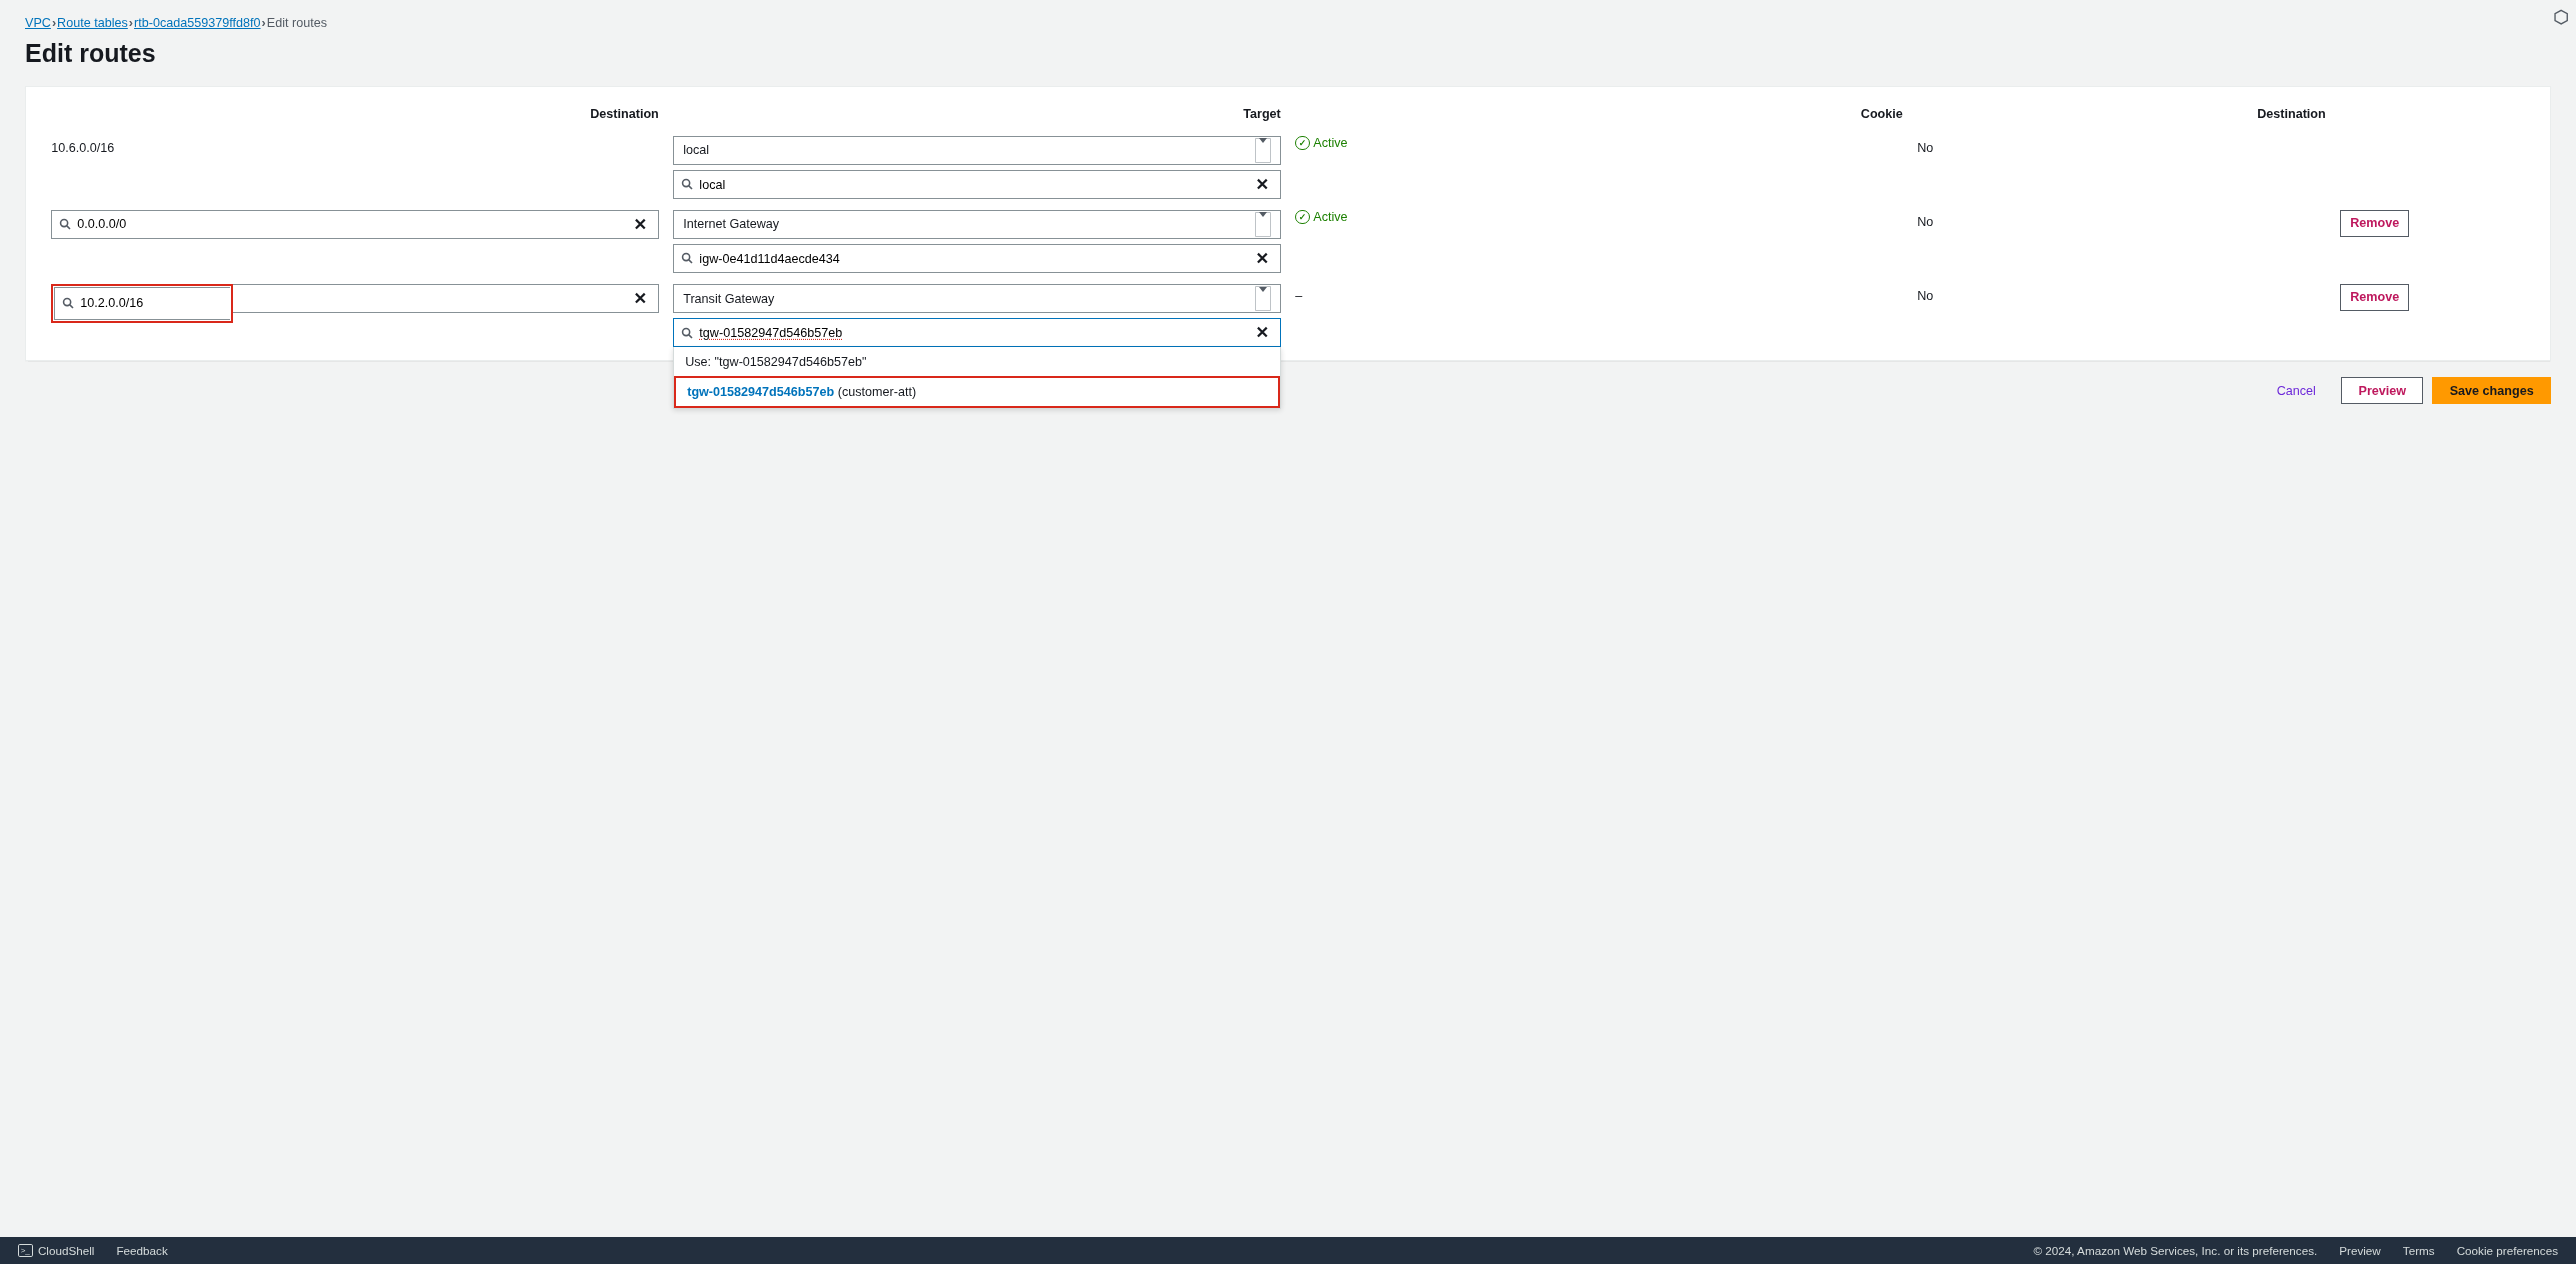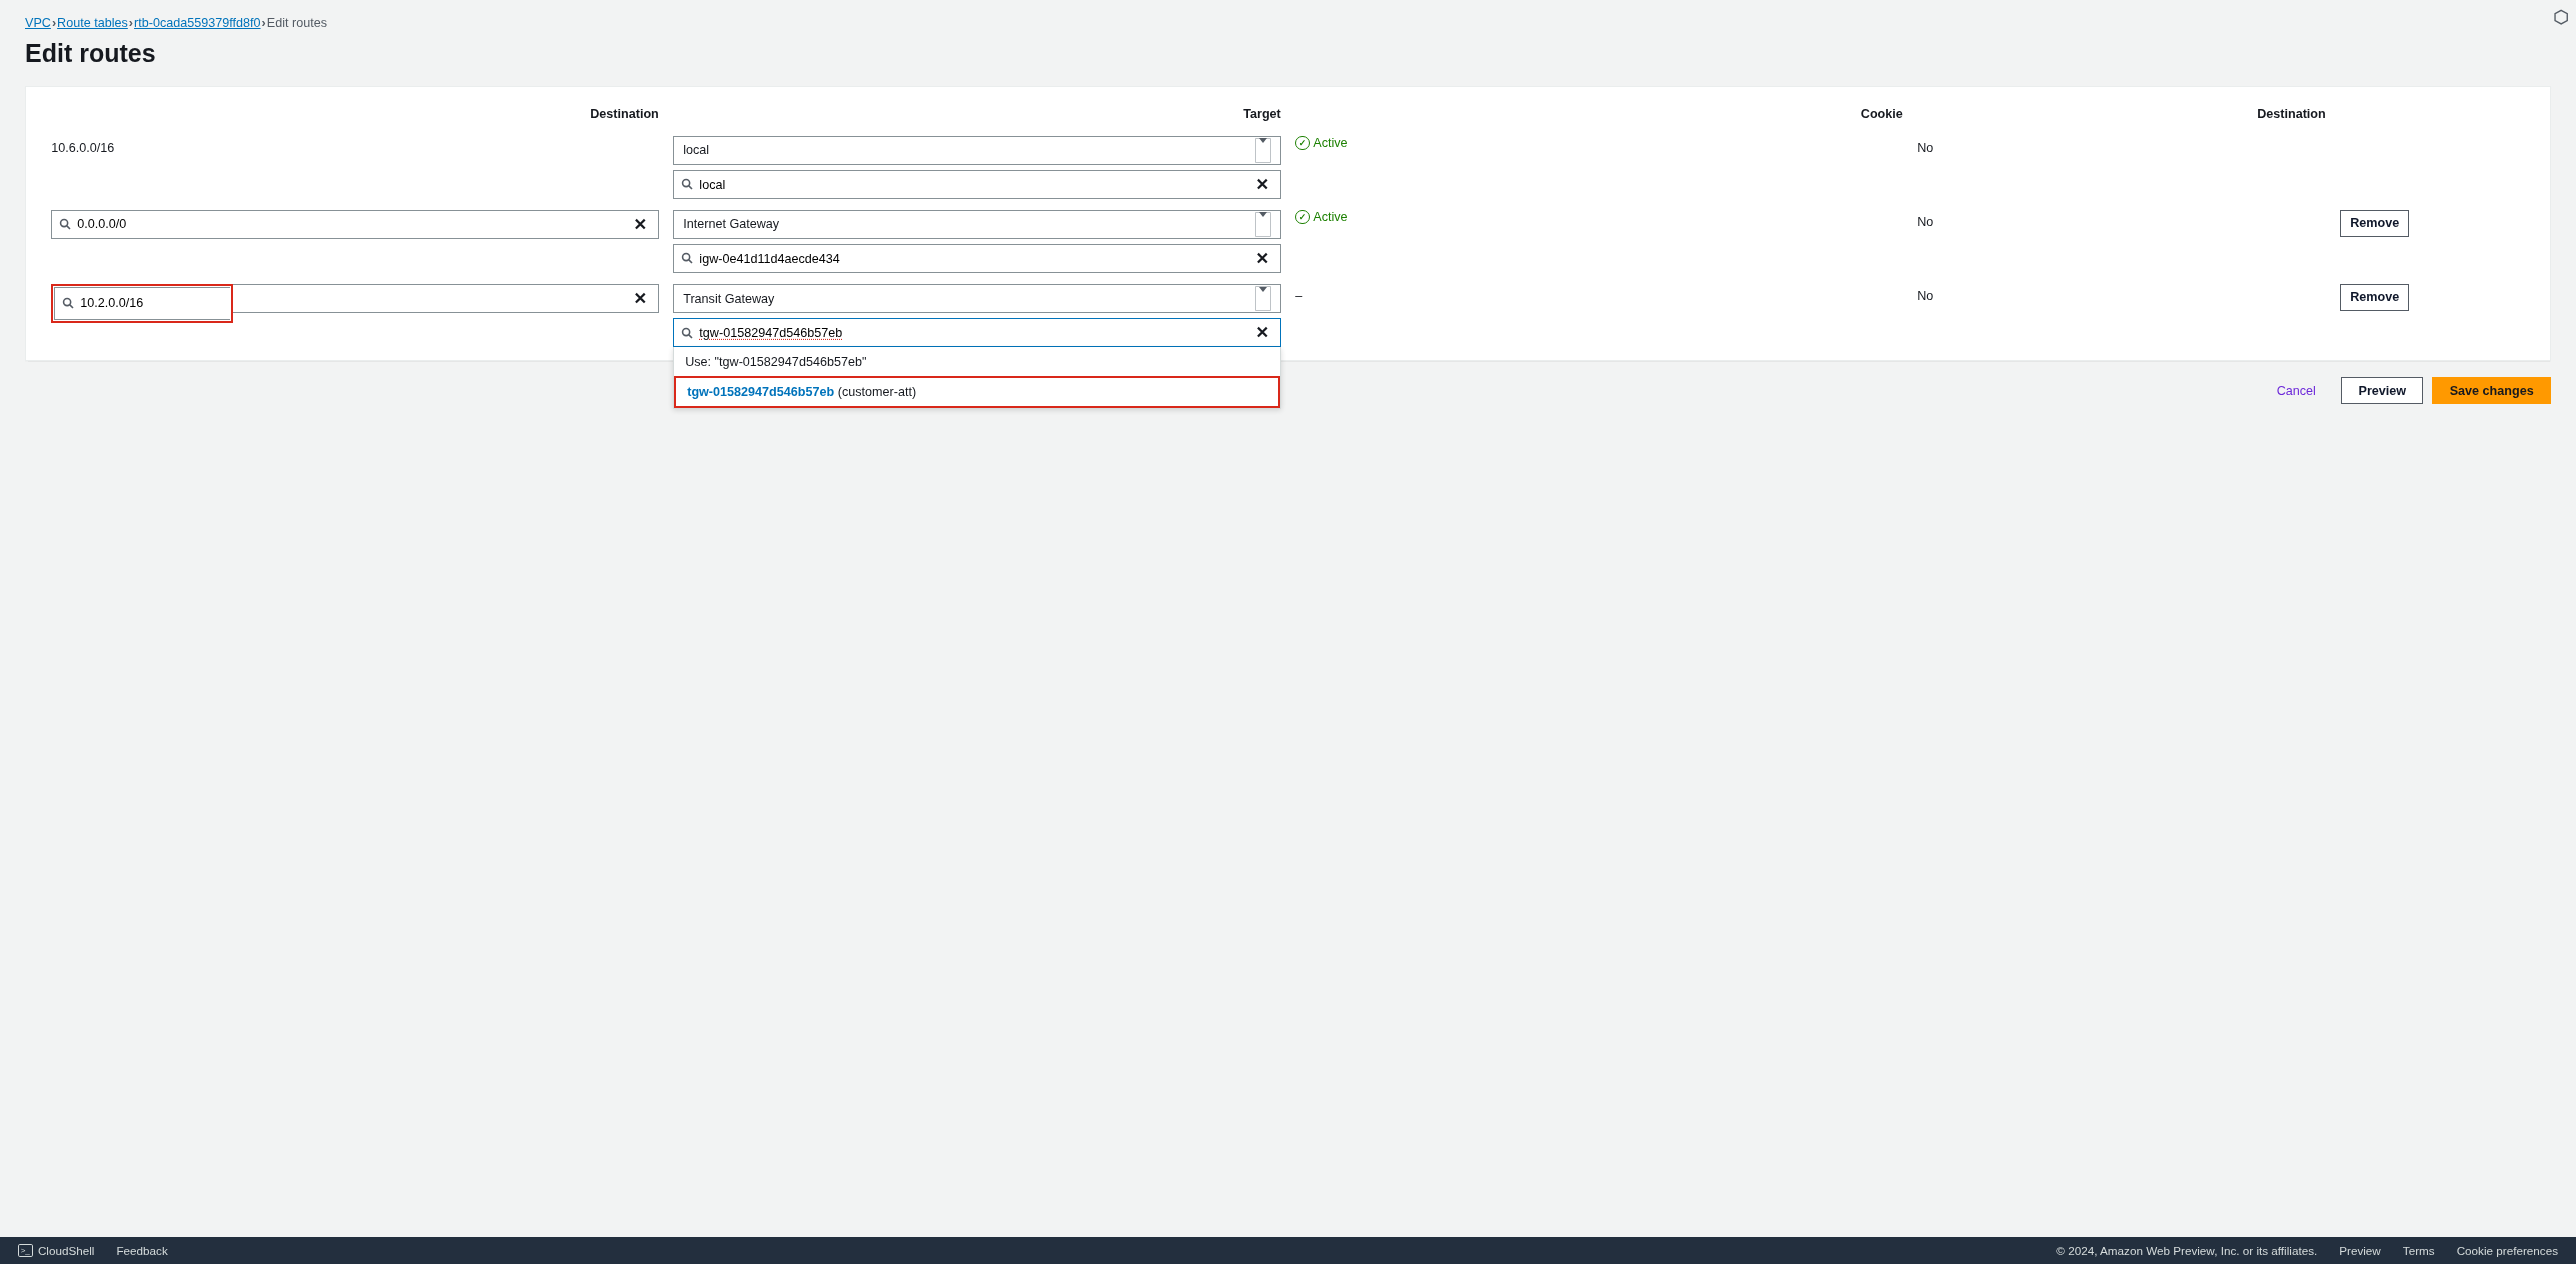--- a/index.html
+++ b/index.html
@@ -183,21 +183,21 @@
       display: inline-flex;
       align-items: center;
       justify-content: center;
       font-size: 9px;
       font-weight: bold;
     }
 
     .btn {
       border: 0.9px solid #545b64;
       background: white;
-      color: #0f172a;
+      color: #be185d;
       font-weight: 700;
       font-size: 12.6px;
       padding: 5.4px 16.3px;
       cursor: pointer;
       font-family: inherit;
     }
 
     .btn-remove {
       padding: 5.4px 9px;
       font-size: 12.6px;
@@ -531,19 +531,19 @@
 
 <div class="bottom-bar">
   <div class="bottom-left">
     <span class="cloudshell">
       <span class="cloudshell-icon">&gt;_</span>
       <span>CloudShell</span>
     </span>
     <span>Feedback</span>
   </div>
   <div class="bottom-right">
-    <span>© 2024, Amazon Web Preview, Inc. or its affiliates.</span>
+    <span>© 2024, Amazon Web Services, Inc. or its preferences.</span>
     <span>Preview</span>
     <span>Terms</span>
     <span>Cookie preferences</span>
   </div>
 </div>
 
 
 </body></html>

